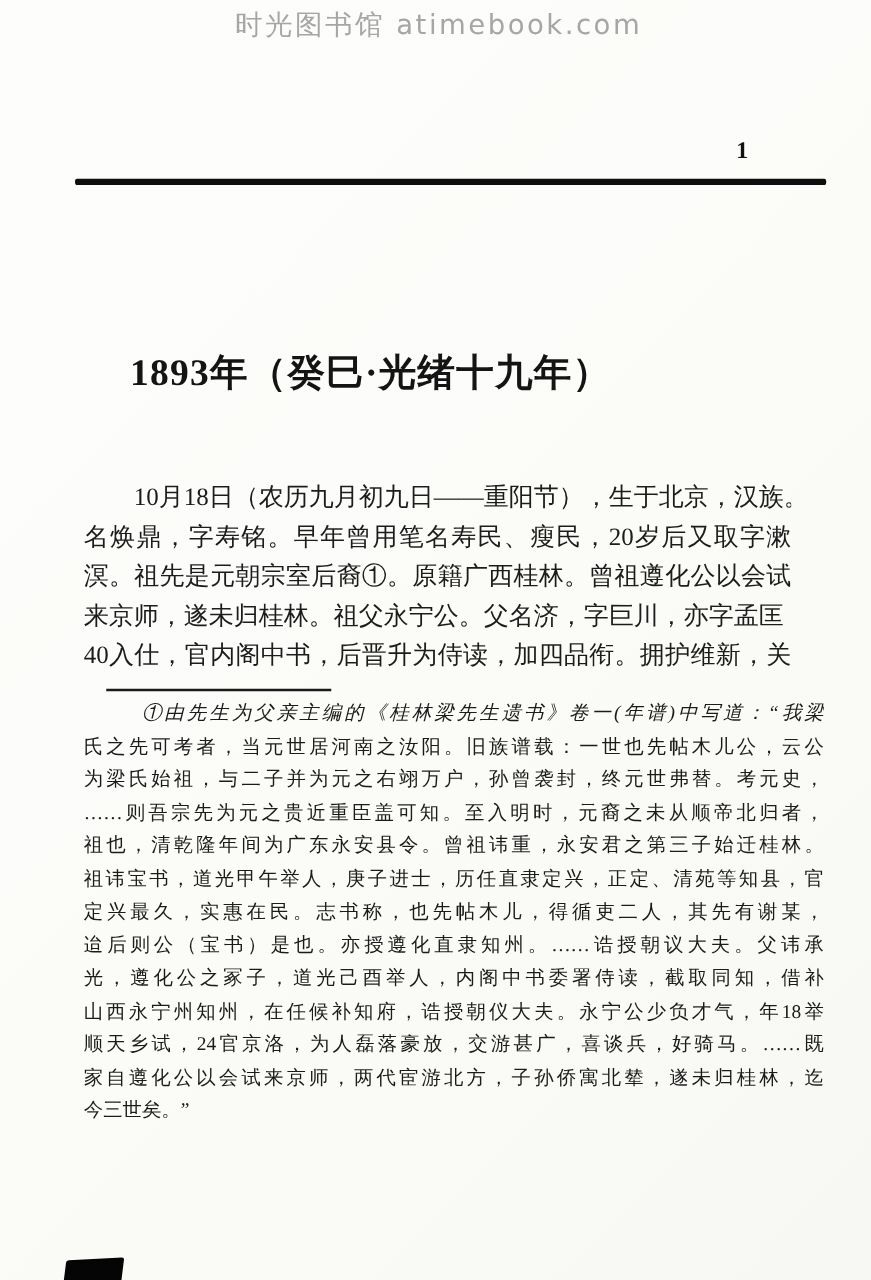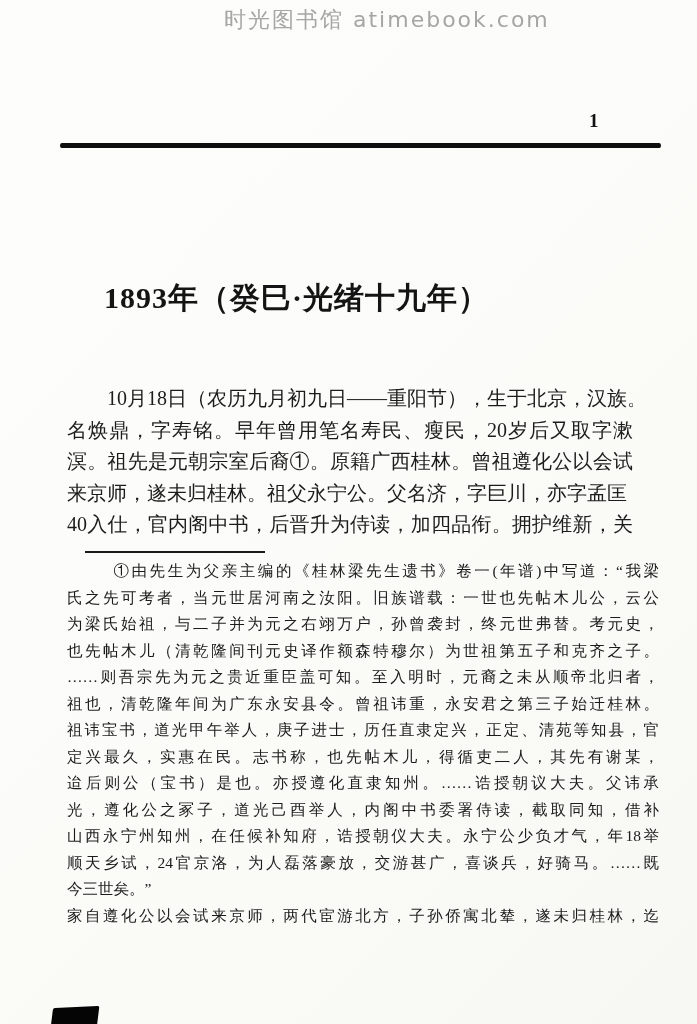--- a/index.html
+++ b/index.html
@@ -13,21 +13,20 @@
     width:697px;height:1024px;
     background:linear-gradient(135deg,#fdfdfc 0%,#fbfbf8 55%,#f7f7f3 100%);
     overflow:hidden;
     color:#1f1f1f;
   }
   .watermark{
     position:absolute;top:5px;left:188px;
     font-family:"DejaVu Sans","Liberation Sans",sans-serif;
     font-size:22px;letter-spacing:2px;
     color:#a6a6a6;
-    margin-left:36px;
   }
   .pagenum{
     position:absolute;top:110px;left:589px;
     font-size:19px;font-weight:bold;color:#111;
   }
   .rule{
     position:absolute;top:143px;left:60px;
     width:601px;height:5px;background:#0e0e0e;
     border-radius:2px/3px;
   }
@@ -53,21 +52,21 @@
   }
   .footnote-block{
     position:absolute;top:558px;left:67px;width:592px;
   }
   .fline{
     margin:0;height:26.5px;line-height:26.5px;
     font-size:15.5px;color:#1b1b1b;
     text-align:justify;text-align-last:justify;
     overflow:hidden;white-space:nowrap;
   }
-  .fline.indent3{text-indent:3em;}
+  .fline.indent3{text-indent:3em;font-style:italic;}
   .fline.lastline{text-align-last:left;}
   .artifact{
     position:absolute;left:52px;top:1007px;
     width:46px;height:20px;background:#050505;
     transform:skew(-10deg) rotate(-3deg);
     border-radius:2px;
   }
 </style>
 </head>
 <body>
@@ -89,28 +88,27 @@
     <p class="bline">来京师，遂未归桂林。祖父永宁公。父名济，字巨川，亦字孟匡，</p>
     <p class="bline">40入仕，官内阁中书，后晋升为侍读，加四品衔。拥护维新，关</p>
   </div>
 
   <div class="fnrule"></div>
 
   <div class="footnote-block">
     <p class="fline indent3">①由先生为父亲主编的《桂林梁先生遗书》卷一(年谱)中写道：“我梁</p>
     <p class="fline">氏之先可考者，当元世居河南之汝阳。旧族谱载：一世也先帖木儿公，云公</p>
     <p class="fline">为梁氏始祖，与二子并为元之右翊万户，孙曾袭封，终元世弗替。考元史，</p>
-    <p class="fline">也先帖木儿（清乾隆间刊元史译作额森特穆尔）为世祖第五子和克齐之子。</p>
     <p class="fline">……则吾宗先为元之贵近重臣盖可知。至入明时，元裔之未从顺帝北归者，</p>
     <p class="fline">祖也，清乾隆年间为广东永安县令。曾祖讳重，永安君之第三子始迁桂林。</p>
     <p class="fline">祖讳宝书，道光甲午举人，庚子进士，历任直隶定兴，正定、清苑等知县，官</p>
     <p class="fline">定兴最久，实惠在民。志书称，也先帖木儿，得循吏二人，其先有谢某，</p>
     <p class="fline">迨后则公（宝书）是也。亦授遵化直隶知州。……诰授朝议大夫。父讳承</p>
     <p class="fline">光，遵化公之冢子，道光己酉举人，内阁中书委署侍读，截取同知，借补</p>
     <p class="fline">山西永宁州知州，在任候补知府，诰授朝仪大夫。永宁公少负才气，年18举</p>
     <p class="fline">顺天乡试，24官京洛，为人磊落豪放，交游甚广，喜谈兵，好骑马。……既</p>
+    <p class="fline">家自遵化公以会试来京师，两代宦游北方，子孙侨寓北辇，遂未归桂林，迄</p>
     <p class="fline lastline">今三世矣。”</p>
-    <p class="fline">家自遵化公以会试来京师，两代宦游北方，子孙侨寓北辇，遂未归桂林，迄</p>
   </div>
 
   <div class="artifact"></div>
 
 </div>
 
 </body></html>

